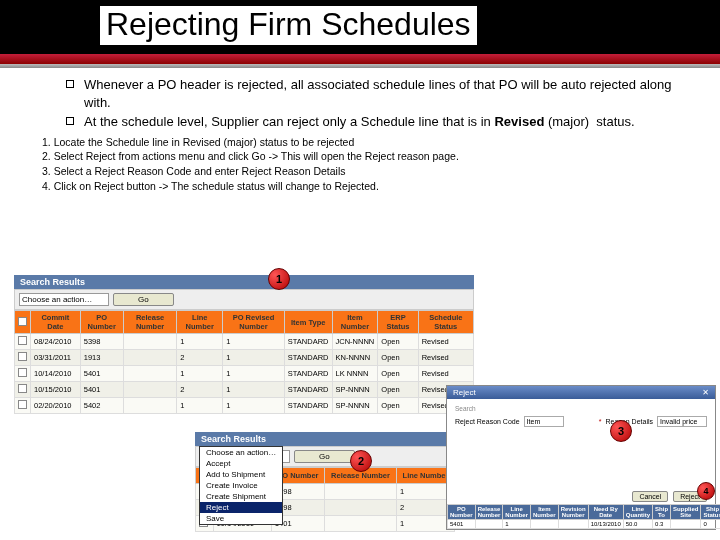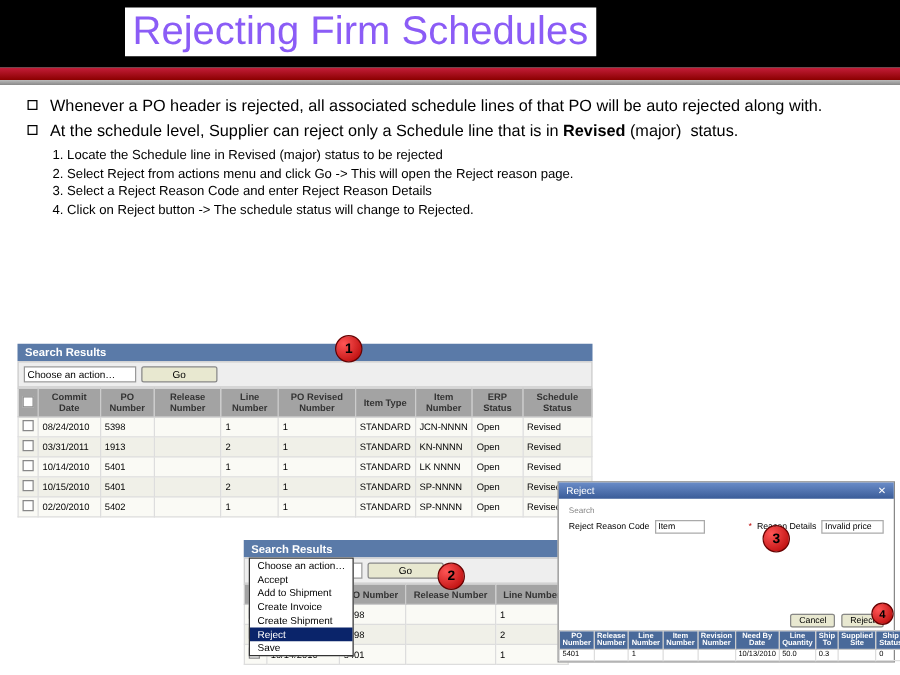--- a/index.html
+++ b/index.html
@@ -1,33 +1,33 @@
 <!DOCTYPE html>
 <html><head>
 <meta charset="utf-8">
 <style>
   * { box-sizing: border-box; margin: 0; padding: 0; }
   body { width: 720px; height: 540px; background: #fff; font-family: Arial, sans-serif; position: relative; overflow: hidden; }
   .header-band { background: #000; height: 54px; position: relative; }
   .red-stripe { height: 10px; background: linear-gradient(#c41e3a, #8b0000); }
   .gray-stripe { height: 4px; background: linear-gradient(#bbb, #888); }
-  .title-overlay { position: absolute; top: 6px; left: 100px; font-size: 32px; color: #8b5cf6; font-weight: 400; background: #fff; padding: 0 6px 2px 6px; text-align: center; }
+  .title-overlay { position: absolute; top: 6px; left: 100px; font-size: 32px; color: #000000; font-weight: 400; background: #fff; padding: 0 6px 2px 6px; text-align: center; }
   .content { padding: 8px 22px 0 22px; font-size: 13px; color: #000; line-height: 1.35; }
-  .bullet-row { display: flex; margin-bottom: 2px; }
+  .bullet-row { display: flex; margin-bottom: 2px; margin-left: 44px; }
   .bullet-box { width: 8px; height: 8px; border: 1px solid #000; margin: 4px 10px 0 0; flex-shrink: 0; }
   .bullet-text { flex: 1; }
   .steps { font-size: 10.5px; margin: 4px 0 0 20px; line-height: 1.4; }
   
   .shot1 { position: absolute; top: 275px; left: 14px; width: 460px; font-size: 8px; }
   .panel-hdr { background: #5a7aa8; color: #fff; font-size: 9px; padding: 2px 6px; font-weight: bold; }
   .toolbar { background: #eee; padding: 3px 4px; display: flex; gap: 4px; align-items: center; border: 1px solid #ccc; }
   .select { background: #fff; border: 1px solid #999; font-size: 8px; padding: 1px 2px; }
   .go-btn { background: #e8e8d0; border: 1px solid #888; border-radius: 2px; font-size: 8px; padding: 1px 24px; }
   .grid { border-collapse: collapse; width: 100%; font-size: 7.5px; }
-  .grid th { background: #a3a3a3; border: 1px solid #ccc; padding: 2px 3px; font-weight: bold; color: #333; }
+  .grid th { background: #f97316; border: 1px solid #ccc; padding: 2px 3px; font-weight: bold; color: #333; }
   .grid td { border: 1px solid #ddd; padding: 2px 3px; background: #fafaf5; }
   .grid tr:nth-child(even) td { background: #f0f0e8; }
   .chk { width: 9px; height: 9px; border: 1px solid #888; background: #fff; display: inline-block; }
   
   .shot2 { position: absolute; top: 432px; left: 195px; width: 260px; font-size: 7.5px; }
   .menu-pop { position: absolute; background: #fff; border: 1px solid #333; font-size: 8px; z-index: 5; }
   .menu-pop div { padding: 1px 6px; white-space: nowrap; }
   .menu-pop .sel { background: #0a246a; color: #fff; }
   
   .shot3 { position: absolute; top: 385px; right: 4px; width: 270px; border: 1px solid #888; background: #fff; font-size: 7px; }

